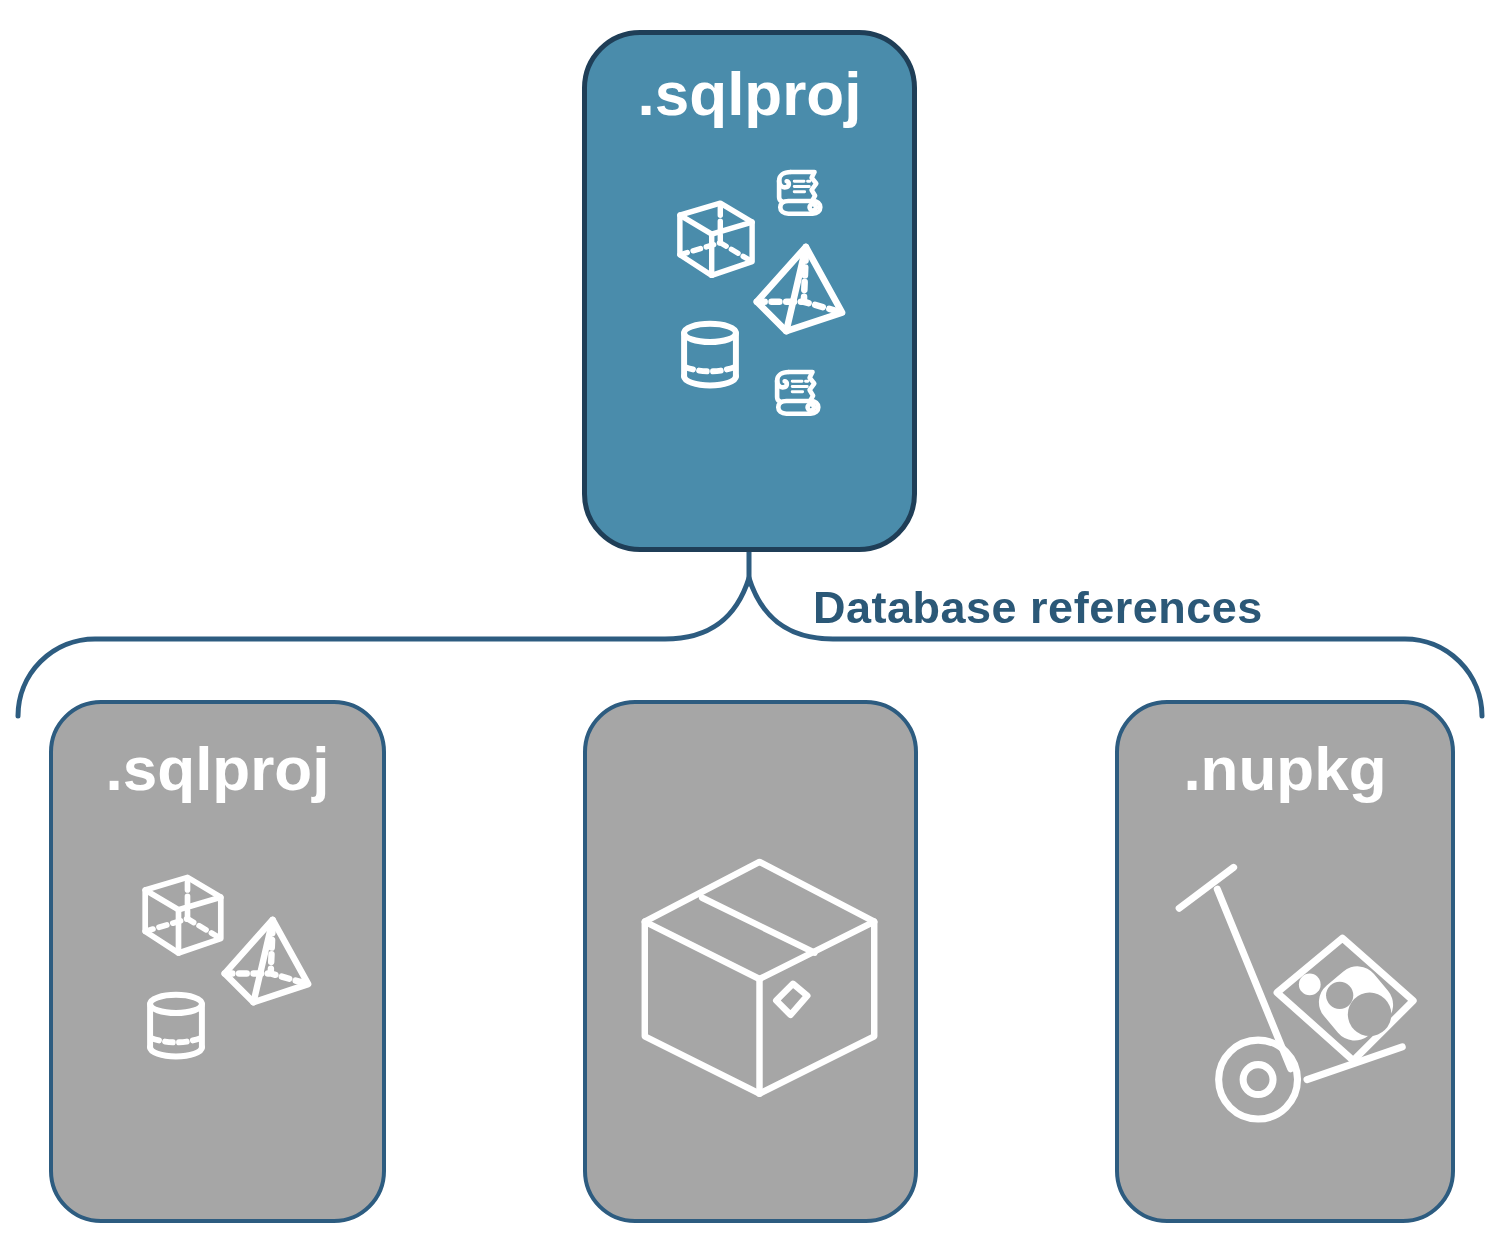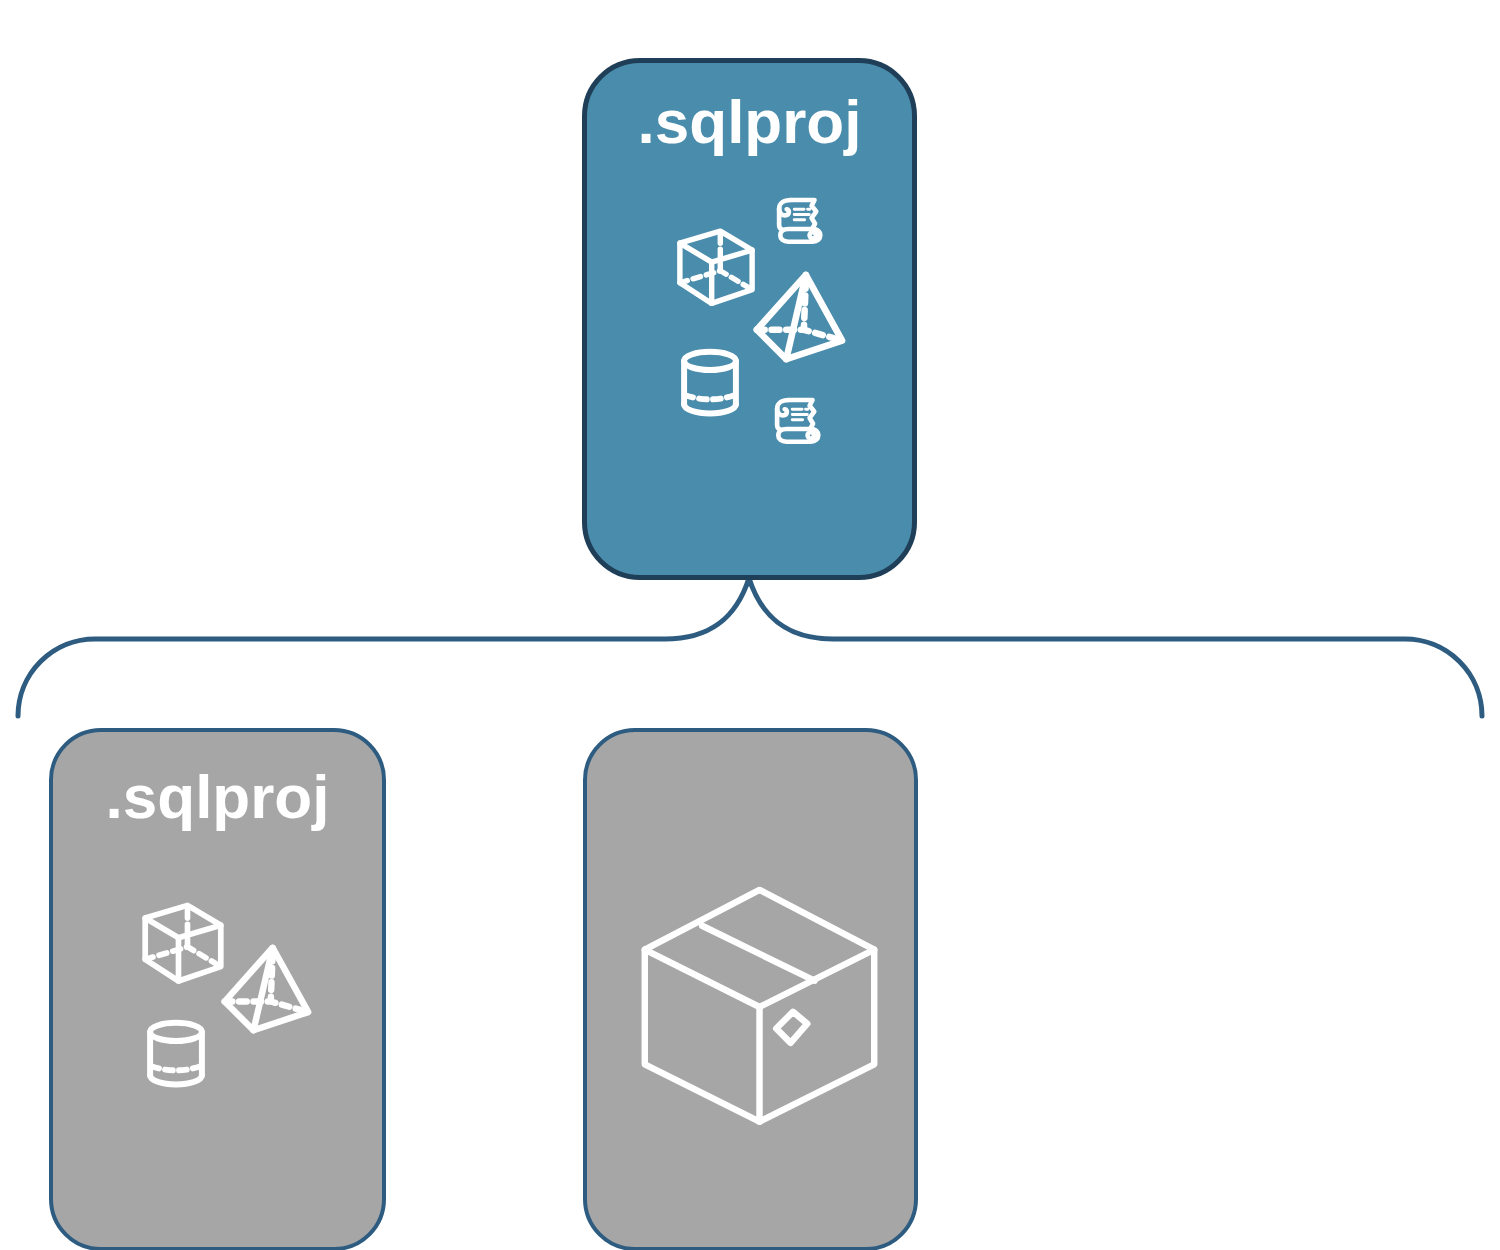--- a/index.html
+++ b/index.html
@@ -7,21 +7,21 @@
     position:relative;width:1500px;height:1250px;background:#ffffff;
     font-family:"Liberation Sans",sans-serif;overflow:hidden;
   }
   .connector-layer{position:absolute;left:0;top:0;width:1500px;height:1250px;pointer-events:none;}
   .connector-layer path{fill:none;stroke:var(--connector);stroke-width:5;stroke-linecap:round;}
   .edge-label{
     position:absolute;left:813px;top:582px;
     font-size:45px;font-weight:bold;color:var(--edge-label-color);
     white-space:nowrap;letter-spacing:0.5px;
   }
-  .box{position:absolute;box-sizing:border-box;margin-top:28px;}
+  .box{position:absolute;box-sizing:border-box;}
   .root-box{
     left:582px;top:30px;width:335px;height:522px;
     background:var(--root-fill);border:5px solid var(--root-border);border-radius:58px;
   }
   .child-box{
     top:700px;height:523px;
     background:var(--child-fill);border:4px solid var(--child-border);border-radius:52px;
   }
   .child-0{left:49px;width:337px;}
   .child-1{left:583px;width:335px;}
@@ -96,20 +96,21 @@
   </defs>
 </svg>
 
 <div class="canvas">
 
   <svg class="connector-layer">
     <path d="M18 716 A77 77 0 0 1 95 639 L665 639 C712 639 737 616 749 578 C761 616 786 639 833 639 L1405 639 A77 77 0 0 1 1482 716"></path>
     <path d="M749 552 L749 584"></path>
   </svg>
 
+  <div class="edge-label">Database references</div>
 
   <div class="box root-box">
     <div class="box-label">.sqlproj</div>
     <svg class="icons-svg">
       <use href="#sym-cube" class="iuse u-cube" x="86" y="158" width="86" height="96"></use>
       <use href="#sym-scroll" class="iuse u-scroll" x="184" y="130" width="58" height="58"></use>
       <use href="#sym-pyramid" class="iuse u-pyr" x="158" y="206" width="106" height="98"></use>
       <use href="#sym-cylinder" class="iuse u-cyl" x="88" y="278" width="70" height="86"></use>
       <use href="#sym-scroll" class="iuse u-scroll" x="182" y="330" width="58" height="58"></use>
     </svg>
@@ -123,14 +124,20 @@
       <use href="#sym-cylinder" class="iuse u-cyl" x="88" y="280" width="70" height="86"></use>
     </svg>
   </div>
 
   <div class="box child-box child-1">
     <svg class="icons-svg">
       <use href="#sym-package" class="iuse u-pkg" x="53" y="136" width="239" height="278"></use>
     </svg>
   </div>
 
+  <div class="box child-box child-2">
+    <div class="box-label">.nupkg</div>
+    <svg class="icons-svg">
+      <use href="#sym-handtruck" class="iuse u-truck" x="33" y="153" width="272" height="282"></use>
+    </svg>
+  </div>
 
 </div>
 
 </body></html>

